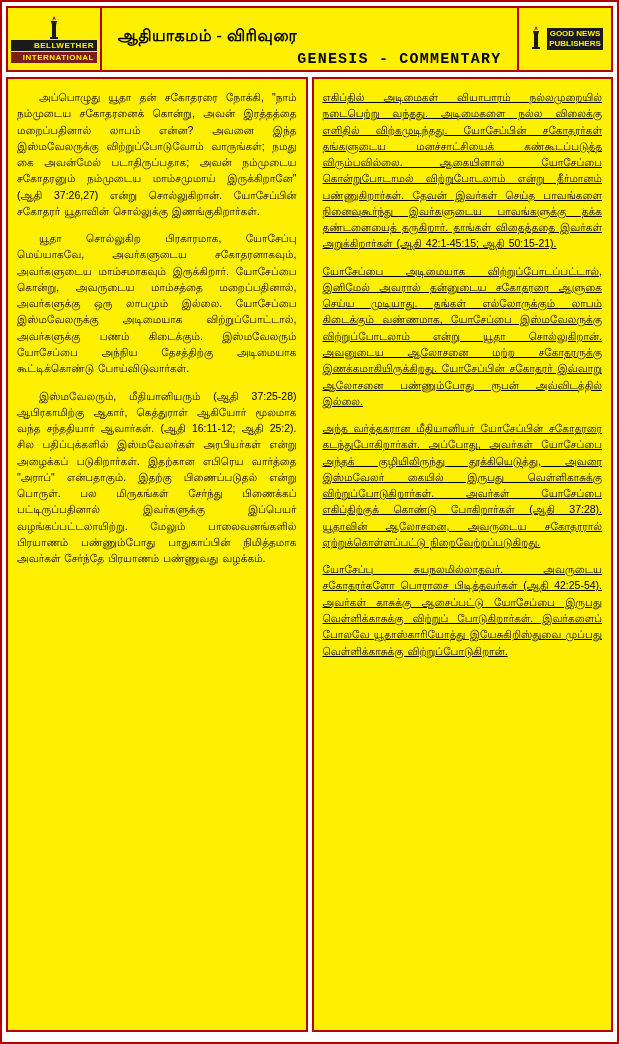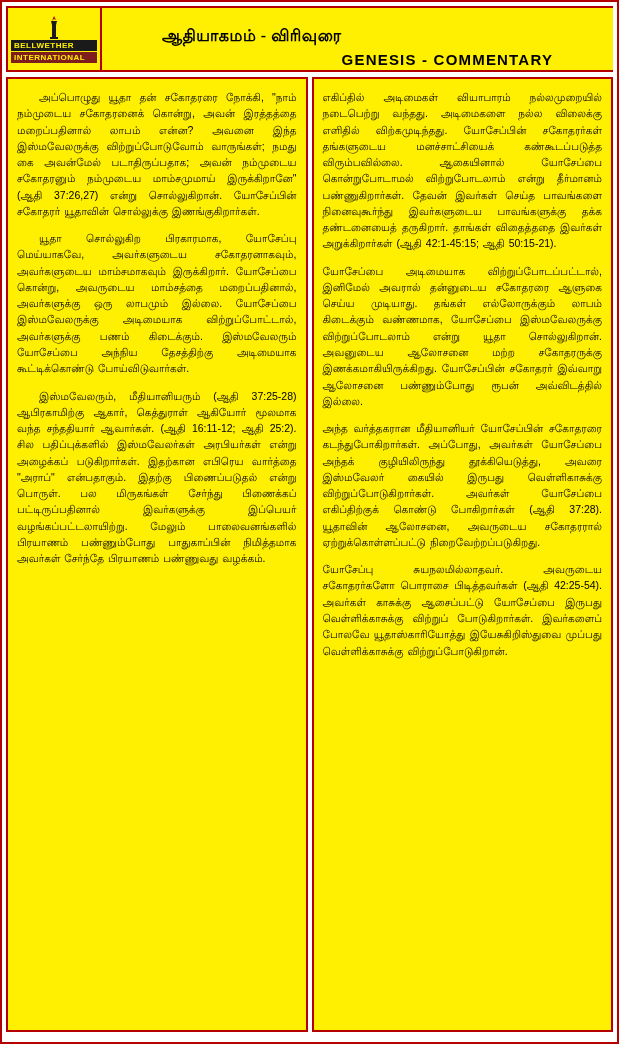--- a/index.html
+++ b/index.html
@@ -44,21 +44,21 @@
     display: flex;
     align-items: center;
     justify-content: center;
   }
   .logo-line {
     background: #1a1a1a;
     color: #ffef00;
     font-size: 8px;
     font-weight: bold;
     letter-spacing: 0.5px;
-    text-align: left;
+    text-align: right;
     padding: 1px 3px;
     margin-top: 1px;
     width: 86px;
     box-sizing: border-box;
   }
   .logo-line.alt {
     background: #7f1d1d;
     color: #ffef00;
   }
   .title-box {
@@ -79,21 +79,21 @@
     color: #000;
     letter-spacing: 0.5px;
     margin-bottom: 4px;
     font-family: "Liberation Serif", serif;
   }
   .title-en {
     font-size: 15px;
     font-weight: bold;
     color: #000;
     letter-spacing: 1.2px;
-    font-family: Liberation Sans, sans-serif;
+    font-family: Liberation Mono, monospace;
     margin-top: 40px;
   }
   .pub-box {
     width: 96px;
     background: #ffef00;
     border: 2px solid #b40000;
     box-sizing: border-box;
     display: flex;
     flex-direction: column;
     align-items: center;
@@ -135,20 +135,21 @@
     font-size: 10.5px;
     line-height: 1.55;
     color: #000;
     text-align: justify;
     text-indent: 22px;
     margin: 0 0 11px 0;
     word-spacing: 1px;
   }
   .para.noindent {
     text-indent: 0;
+    text-decoration: underline;
   }
 </style>
 </head>
 <body>
 
 <div class="page">
 
   <div class="header">
 
     <div class="logo-box">
@@ -162,20 +163,36 @@
       </div>
       <div class="logo-line">BELLWETHER</div>
       <div class="logo-line alt">INTERNATIONAL</div>
     </div>
 
     <div class="title-box">
       <div class="title-ta">ஆதியாகமம்  -  விரிவுரை</div>
       <div class="title-en">GENESIS - COMMENTARY</div>
     </div>
 
+    <div class="pub-box">
+      <div class="pub-row">
+        <span>
+          <svg width="18" height="24" viewBox="0 0 18 24" aria-hidden="true">
+            <path d="M9 1 L11 5 L9 4 L7 6 Z" fill="#b40000"></path>
+            <path d="M6 6 L12 6 L11 10 L7 10 Z" fill="#1a1a1a"></path>
+            <rect x="7" y="10" width="4" height="12" fill="#1a1a1a"></rect>
+            <rect x="5" y="22" width="8" height="2" fill="#1a1a1a"></rect>
+          </svg>
+        </span>
+        <span class="pub-text">
+          <span style="display:block">GOOD NEWS</span>
+          <span style="display:block">PUBLISHERS</span>
+        </span>
+      </div>
+    </div>
 
   </div>
 
   <div class="columns">
 
     <div class="col">
       <p class="para">அப்பொழுது யூதா தன் சகோதரரை நோக்கி, "நாம் நம்முடைய சகோதரனைக் கொன்று, அவன் இரத்தத்தை மறைப்பதினால் லாபம் என்ன? அவனை இந்த இஸ்மவேலருக்கு விற்றுப்போடுவோம் வாருங்கள்; நமது கை அவன்மேல் படாதிருப்பதாக; அவன் நம்முடைய சகோதரனும் நம்முடைய மாம்சமுமாய் இருக்கிறானே" (ஆதி 37:26,27) என்று சொல்லுகிறான். யோசேப்பின் சகோதரர் யூதாவின் சொல்லுக்கு இணங்குகிறார்கள்.</p>
       <p class="para">யூதா சொல்லுகிற பிரகாரமாக, யோசேப்பு மெய்யாகவே, அவர்களுடைய சகோதரனாகவும், அவர்களுடைய மாம்சமாகவும் இருக்கிறார். யோசேப்பை கொன்று, அவருடைய மாம்சத்தை மறைப்பதினால், அவர்களுக்கு ஒரு லாபமும் இல்லை. யோசேப்பை இஸ்மவேலருக்கு அடிமையாக விற்றுப்போட்டால், அவர்களுக்கு பணம் கிடைக்கும். இஸ்மவேலரும் யோசேப்பை அந்நிய தேசத்திற்கு அடிமையாக கூட்டிக்கொண்டு போய்விடுவார்கள்.</p>
       <p class="para">இஸ்மவேலரும், மீதியானியரும் (ஆதி 37:25-28) ஆபிரகாமிற்கு ஆகார், கெத்துராள் ஆகியோர் மூலமாக வந்த சந்ததியார் ஆவார்கள். (ஆதி 16:11-12; ஆதி 25:2). சில பதிப்புக்களில் இஸ்மவேலர்கள் அரபியர்கள் என்று அழைக்கப் படுகிறார்கள். இதற்கான எபிரெய வார்த்தை "அராப்" என்பதாகும். இதற்கு பிணைப்படுதல் என்று பொருள். பல மிருகங்கள் சேர்ந்து பிணைக்கப் பட்டிருப்பதினால் இவர்களுக்கு இப்பெயர் வழங்கப்பட்டலாயிற்று. மேலும் பாலைவனங்களில் பிரயாணம் பண்ணும்போது பாதுகாப்பின் நிமித்தமாக அவர்கள் சேர்ந்தே பிரயாணம் பண்ணுவது வழக்கம்.</p>
     </div>

